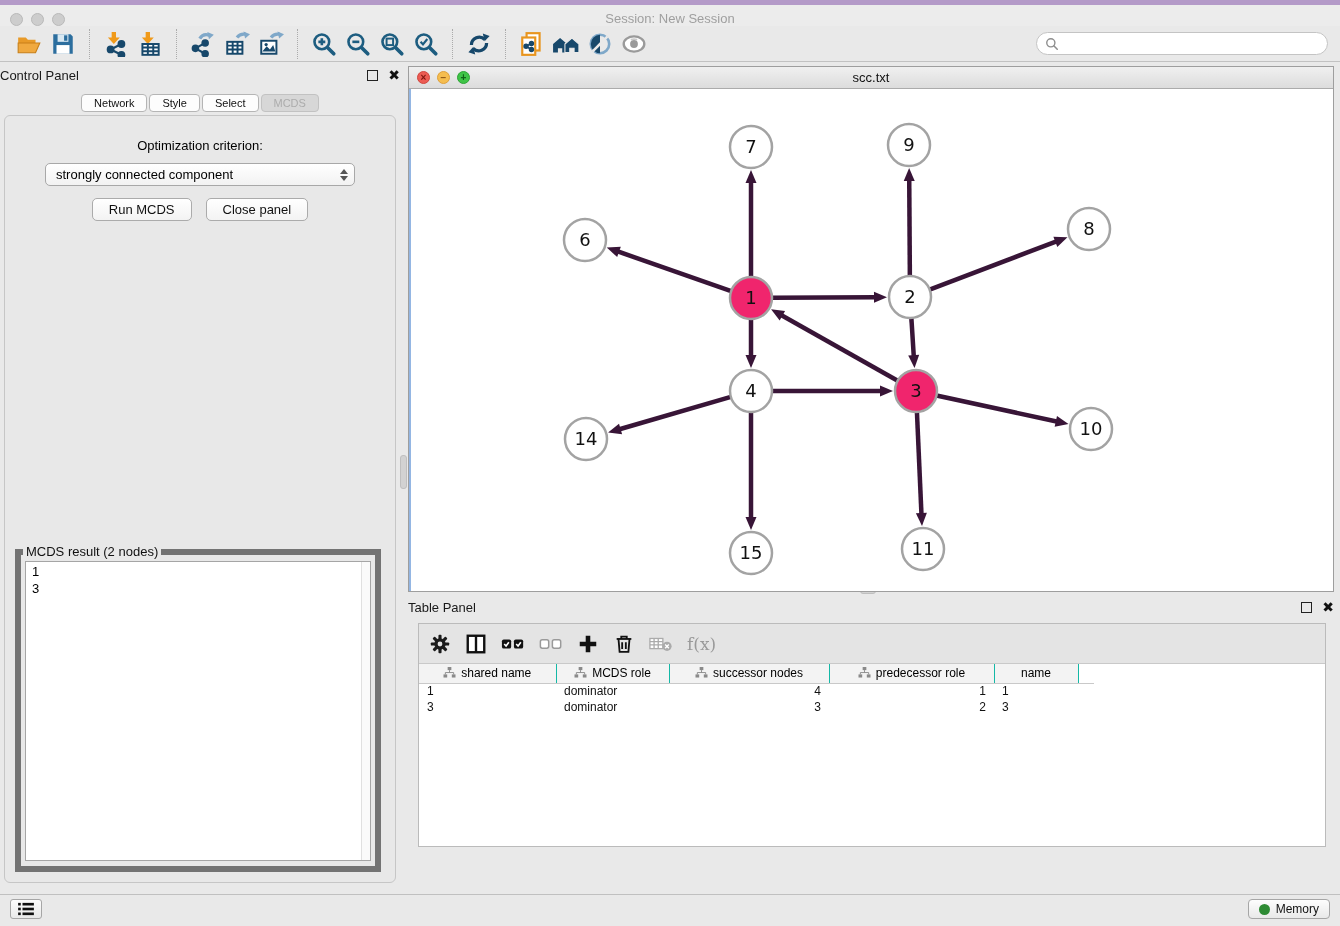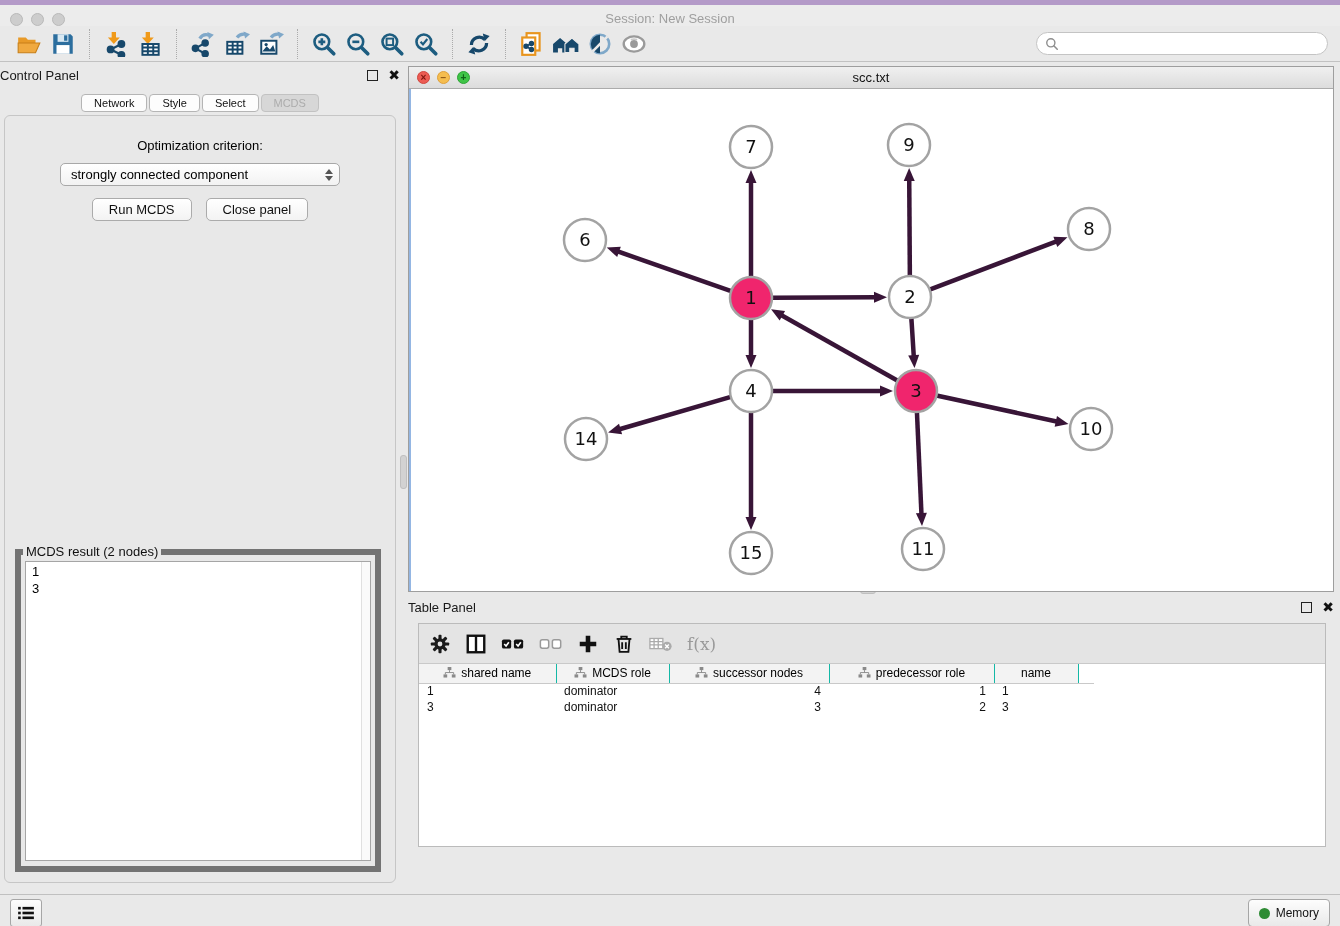--- a/index.html
+++ b/index.html
@@ -40,21 +40,21 @@
   .tabs-row { display:flex; justify-content:center; gap:2px; }
   .tab-btn { font-size:11px; padding:2px 12px; background:#FDFDFD; border:1px solid #B5B5B5;
     border-radius:4px; color:#111; white-space:nowrap; }
   .tab-btn.active { background:#D7D7D7; color:#ACACAC; border-color:#C2C2C2; }
 
   
   .cp-content { position:absolute; left:4px; right:4px; top:52px; bottom:6px;
     background:#E8E8E8; border:1px solid #C6C6C6; border-radius:6px; }
   .cp-tabs { position:absolute; top:31px; left:0; right:0; z-index:2; }
   .opt-label { text-align:center; font-size:13px; margin-top:22px; }
-  .cp-select { margin:10px auto 0; width:280px; height:23px; background:linear-gradient(#FFF,#F2F2F2);
+  .cp-select { margin:10px auto 0; width:310px; height:23px; background:linear-gradient(#FFF,#F2F2F2);
     border:1px solid #A8A8A8; border-radius:5px; display:flex; align-items:center; padding:0 6px 0 10px; }
   .cp-select .sel-text { flex:1; font-size:13px; }
   .updown { display:flex; flex-direction:column; gap:2px; }
   .updown i { width:0; height:0; border-left:4px solid transparent; border-right:4px solid transparent; }
   .updown .up { border-bottom:5px solid #555; }
   .updown .dn { border-top:5px solid #555; }
   .cp-buttons { display:flex; justify-content:center; gap:14px; margin-top:12px; }
   .mac-btn { font-size:13px; padding:3px 16px; background:linear-gradient(#FFF,#F3F3F3);
     border:1px solid #ABABAB; border-radius:5px; color:#111; }
   .result-fieldset { position:absolute; left:10px; right:14px; top:428px; bottom:10px;
@@ -92,21 +92,21 @@
     font-size:17px; color:#9A9A9A; }
   .tbl { border-collapse:collapse; table-layout:fixed; font-size:12px; }
   .tbl th { background:#F3F3F3; border-right:1px solid #14b8a6; border-bottom:1px solid #C9C9C9;
     font-weight:normal; height:19px; }
   .th-inner { display:flex; align-items:center; justify-content:center; gap:5px; }
   .tbl td { height:16px; padding:0 8px; color:#111; }
   .td-r { text-align:right; }
   .tp-tabs { position:absolute; left:0; right:0; bottom:7px; }
 
   
-  .sb-btn { position:absolute; top:4px; height:28px; background:linear-gradient(#FDFDFD,#E9E9E9);
+  .sb-btn { position:absolute; top:4px; height:20px; background:linear-gradient(#FDFDFD,#E9E9E9);
     border:1px solid #A6A6A6; border-radius:3px; display:flex; align-items:center; justify-content:center; }
   #list-btn { left:10px; width:32px; }
   #memory-btn { right:10px; padding:0 10px; gap:6px; border-radius:4px; }
   .mem-dot { width:11px; height:11px; border-radius:50%; background:#2E8B34; }
   #memory-btn span.lbl { font-size:12px; color:#111; }
 
   svg { display:block; }
 </style>
 </head>
 <body>

